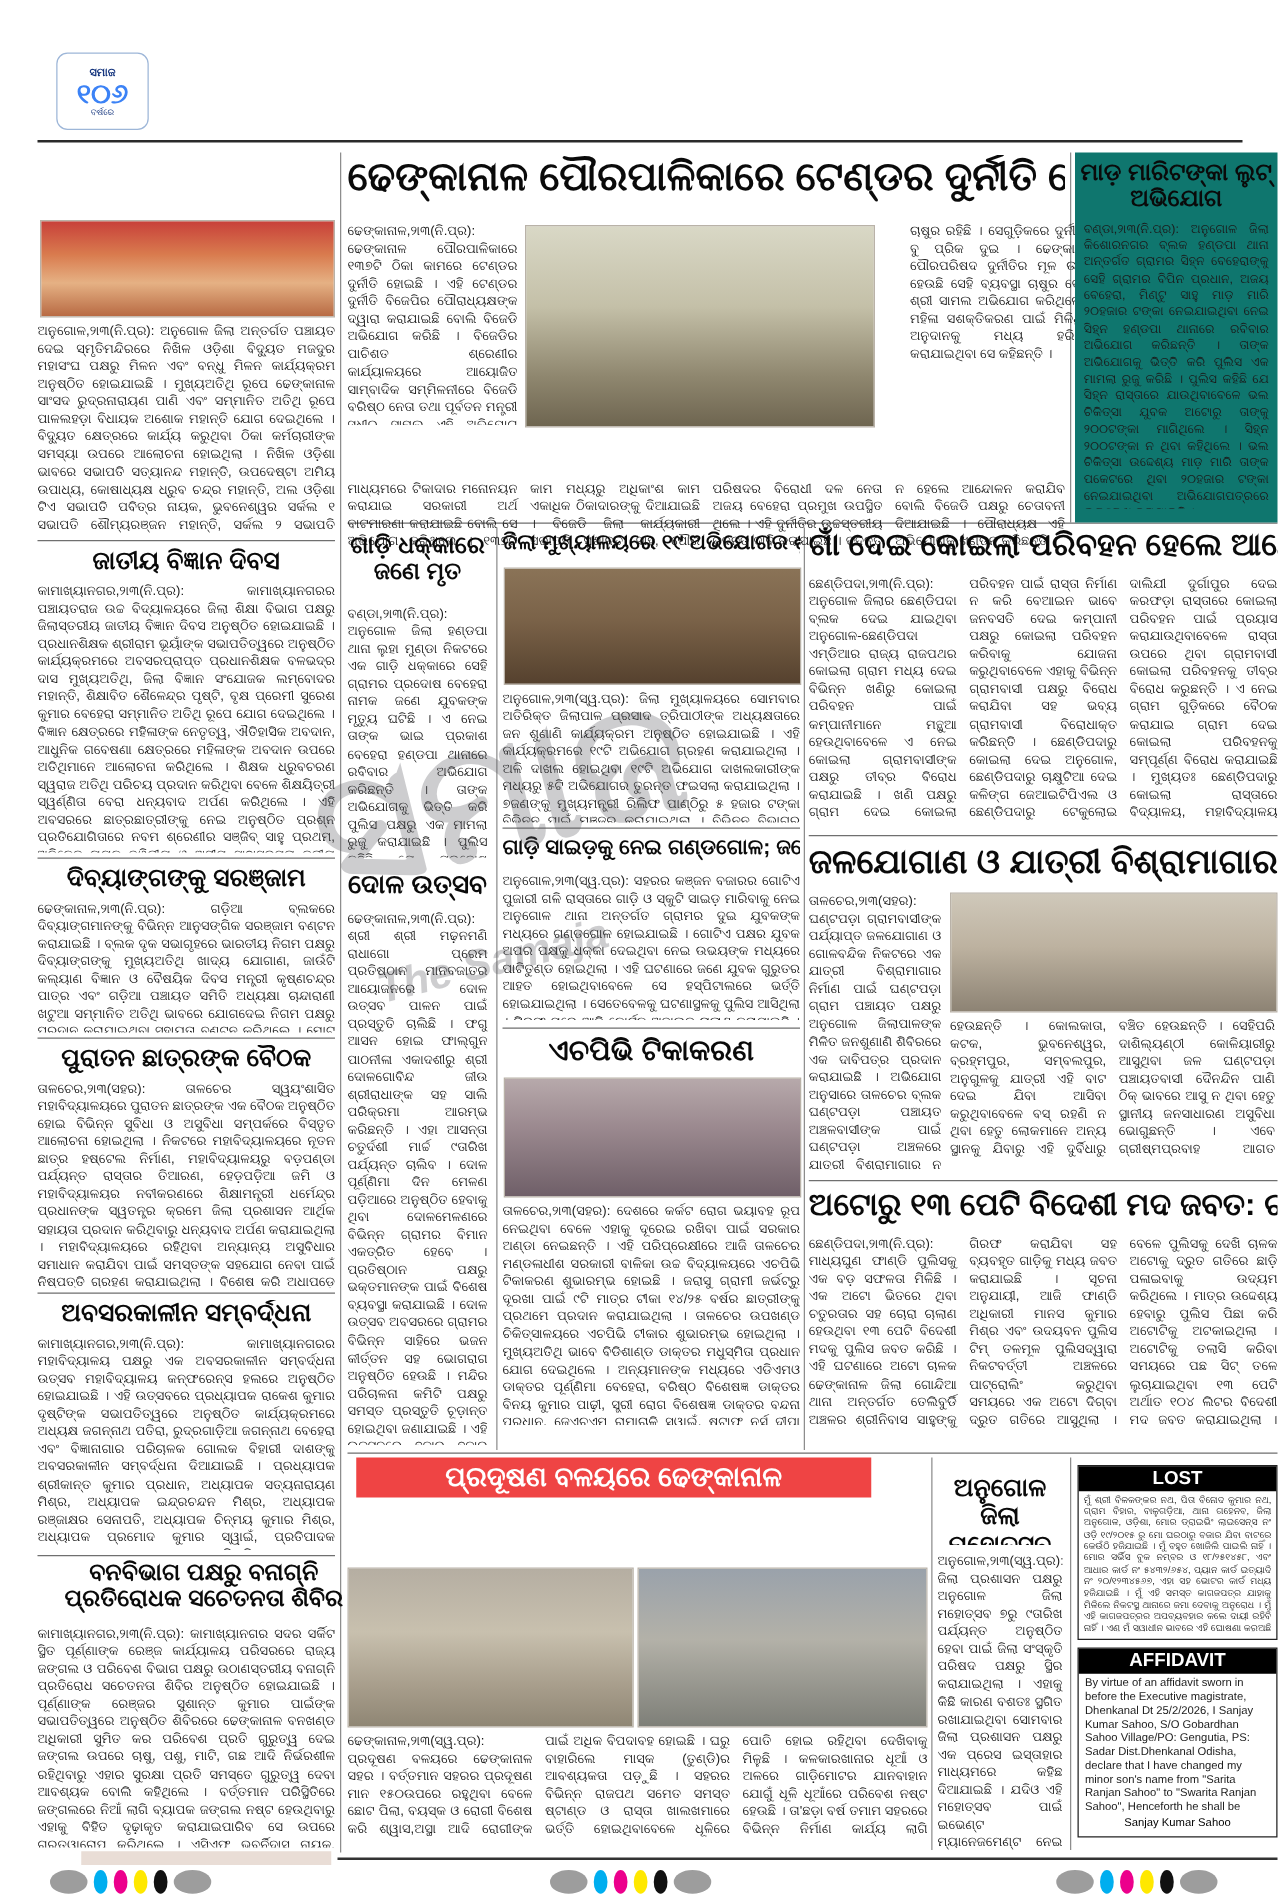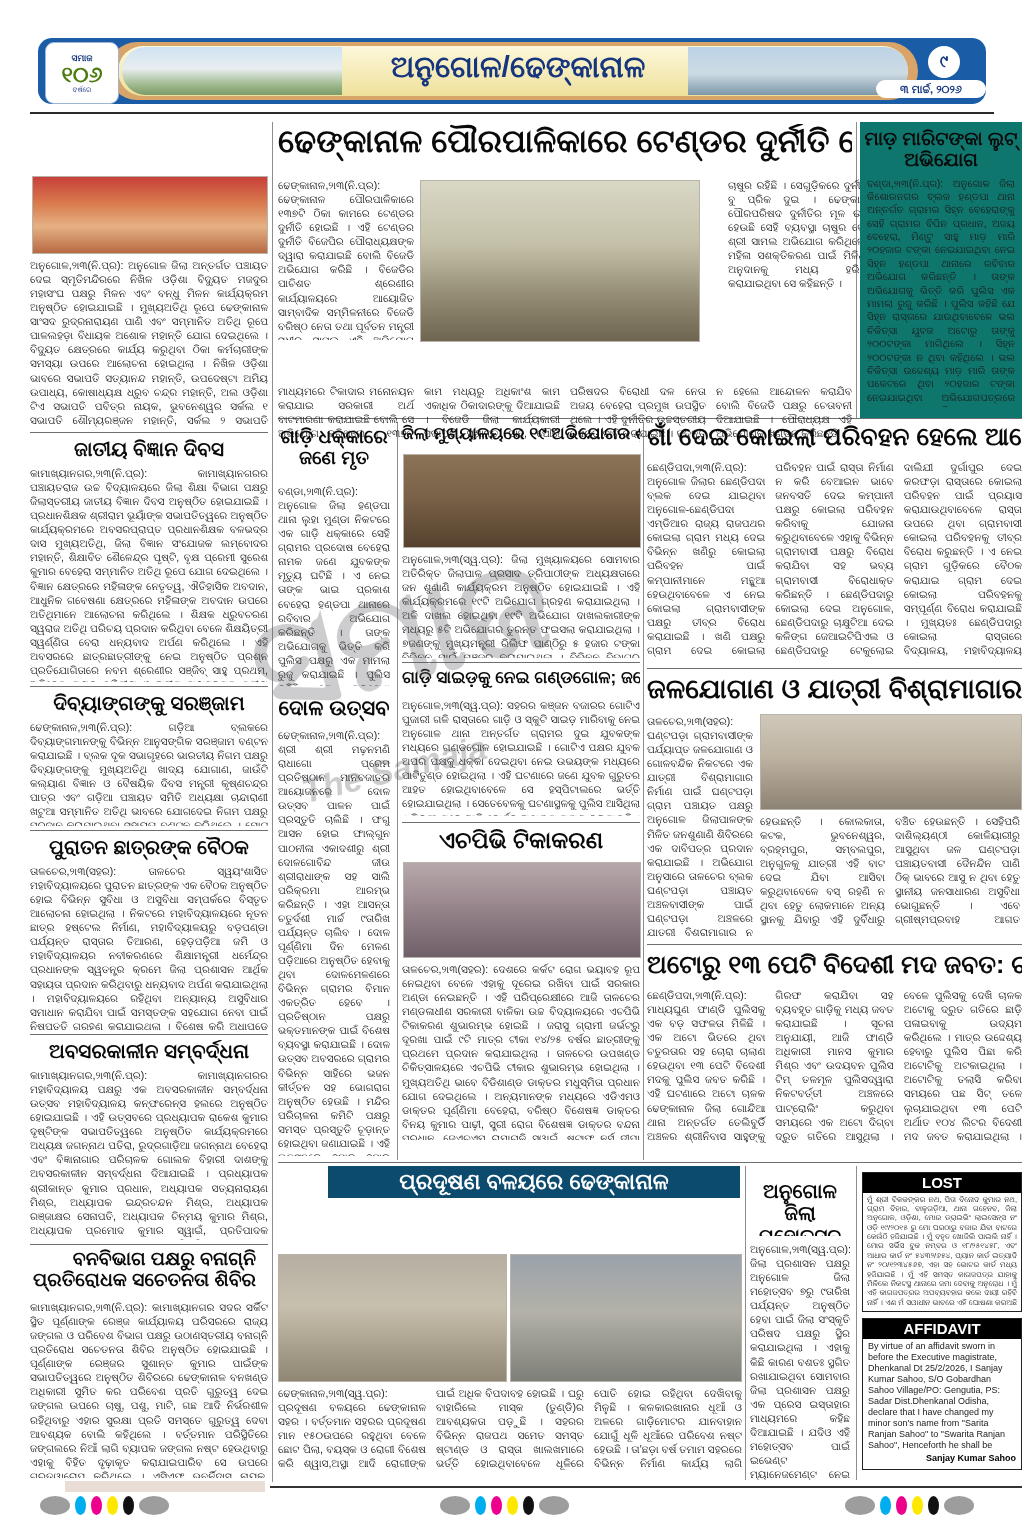--- a/index.html
+++ b/index.html
@@ -17,49 +17,38 @@
   .bandInnerTan{background:#d8a469;border-radius:34px;}
   .bandCream{background:linear-gradient(180deg,#fdf8da 0%,#f3e7ae 70%,#efe099 100%);border-radius:30px;}
   .mastTitle{font-weight:bold;color:#15357e;text-align:center;}
   .pageCircle{background:#ffffff;border-radius:50%;color:#15357e;font-weight:bold;
               display:flex;align-items:center;justify-content:center;}
   .datePill{background:#ffffff;border-radius:9px;color:#15357e;font-weight:bold;
             display:flex;align-items:center;justify-content:center;}
   .logoBox{background:#ffffff;border-radius:9px;border:1px solid #9db6d8;
            display:flex;flex-direction:column;align-items:center;justify-content:center;}
   .pinkBox{background:#0f766e;}
-  .banner{background:#0c4a6e;color:#ffffff;font-weight:bold;display:flex;align-items:center;justify-content:center;margin-left:43px;}
+  .banner{background:#ef4444;color:#ffffff;font-weight:bold;display:flex;align-items:center;justify-content:center;}
   .noticeTitle{background:#000000;color:#ffffff;font-weight:bold;text-align:center;}
   .noticeBox{border:1.5px solid #222;background:#fff;}
   .wm{color:rgba(90,90,95,0.30);font-weight:bold;pointer-events:none;white-space:nowrap;}
   .regGroup{display:flex;align-items:center;gap:5px;}
   .regGray{width:30px;height:19px;border-radius:50%;background:#9d9d9d;}
   .regDot{width:11px;height:19px;border-radius:50%;}
-  .sig{font-weight:bold;text-align:right;}
+  .sig{font-weight:normal;text-align:center;}
 </style>
 </head>
 <body>
 
 <div class="page">
 
-  <div class="abs band" style="left:38px;top:38px;width:948px;height:66px;">
-    <div class="abs bandInnerTan" style="left:70px;top:4px;width:810px;height:58px;"></div>
-    <div class="abs bandCream" style="left:80px;top:8px;width:790px;height:50px;"></div>
-
-    <div class="abs" style="left:84px;top:9px;width:220px;height:48px;border-radius:24px 0 0 24px;background:linear-gradient(180deg,#cfe3f2 0%,#e8eef0 45%,#9db88a 80%,#7c9a6a 100%);"></div>
-
-    <div class="abs" style="left:650px;top:9px;width:220px;height:48px;border-radius:0 24px 24px 0;background:linear-gradient(180deg,#bcd3e6 0%,#cddbe4 55%,#7e97a8 100%);"></div>
-    <div class="abs mastTitle" style="left:280px;top:12px;width:400px;font-size:30px;">ଅନୁଗୋଳ/ଢେଙ୍କାନାଳ</div>
-    <div class="abs pageCircle" style="left:890px;top:8px;width:32px;height:32px;font-size:17px;">୯</div>
-    <div class="abs datePill" style="left:838px;top:42px;width:110px;height:18px;font-size:11px;">୩ ମାର୍ଚ୍ଚ, ୨୦୨୬</div>
-  </div>
 
   <div class="abs logoBox" style="left:45px;top:42px;width:72px;height:60px;z-index:3;">
     <div style="font-size:9px;color:#15357e;font-weight:bold;">ସମାଜ</div>
-    <div style="font-size:22px;color:#4d7c0f;font-weight:bold;line-height:1;">୧୦୬</div>
+    <div style="font-size:22px;color:#3b82f6;font-weight:bold;line-height:1;">୧୦୬</div>
     <div style="font-size:7px;color:#15357e;">ବର୍ଷରେ</div>
   </div>
   <div class="abs" style="left:30px;top:112px;width:964px;border-top:2.5px solid #2a2a2a;"></div>
 
   <div class="abs wm" style="left:250px;top:560px;font-size:130px;transform:rotate(-14deg);z-index:5;">ସମାଜ</div>
   <div class="abs wm" style="left:300px;top:750px;font-size:34px;transform:rotate(-14deg);z-index:5;font-style:italic;">The Samaja</div>
 
   <div class="abs vline" style="left:272px;top:122px;height:1360px;"></div>
   <div class="abs vline" style="left:397px;top:422px;height:738px;"></div>
   <div class="abs vline" style="left:643px;top:422px;height:738px;"></div>
@@ -86,21 +75,21 @@
 
   <div class="abs hl" style="left:30px;top:692px;width:238px;height:24px;font-size:20px;">ଦିବ୍ୟାଙ୍ଗଙ୍କୁ ସରଞ୍ଜାମ ବଣ୍ଟନ</div>
   <div class="abs bt" style="left:30px;top:720px;width:238px;height:106px;">ଢେଙ୍କାନାଳ,୨ା୩(ନି.ପ୍ର): ଗଡ଼ିଆ ବ୍ଲକରେ ଦିବ୍ୟାଙ୍ଗମାନଙ୍କୁ ବିଭିନ୍ନ ଆନୁସଙ୍ଗିକ ସରଞ୍ଜାମ ବଣ୍ଟନ କରାଯାଇଛି । ବ୍ଲକ ଦୃକ ସଭାଗୃହରେ ଭାରତୀୟ ନିଗମ ପକ୍ଷରୁ ଦିବ୍ୟାଙ୍ଗଙ୍କୁ ମୁଖ୍ୟଅତିଥି ଖାଦ୍ୟ ଯୋଗାଣ, ଜାଉଁଟି କଲ୍ୟାଣ ବିଜ୍ଞାନ ଓ ବୈଷୟିକ ଦିବସ ମନ୍ତ୍ରୀ କୃଷ୍ଣଚନ୍ଦ୍ର ପାତ୍ର ଏବଂ ଗଡ଼ିଆ ପଞ୍ଚାୟତ ସମିତି ଅଧ୍ୟକ୍ଷା ଚାନ୍ଦାରାଣୀ ଖଟୁଆ ସମ୍ମାନିତ ଅତିଥି ଭାବରେ ଯୋଗଦେଇ ନିଗମ ପକ୍ଷରୁ ପ୍ରଦାନ କରାଯାଇଥିବା ସହାୟତା ବଣ୍ଟନ କରିଥିଲେ । ମୋଟ ୫୯ ଜଣ ଦିବ୍ୟାଙ୍ଗଙ୍କ ମଧ୍ୟରୁ ୨୪ଜଣଙ୍କୁ ବ୍ୟାଟେରୀ ଚାଳିତ ଓ ହାତ ଚାଳିତ ଟ୍ରାଇ ସାଇକେଲ ଓ ଅନ୍ୟମାନଙ୍କୁ ଶ୍ରବଣ ଯନ୍ତ୍ର, ଆଖା ବାଡ଼ି ପ୍ରଦାନ କରିଥିଲେ । ଚିହ୍ନଟ ହୋଇଥିବା ଯୋଗ୍ୟ ହିତାଧିକାରୀଙ୍କୁ ଆଗାମୀ ଦିନରେ ସହାୟତା ପ୍ରଦାନ କରାଯିବ ବୋଲି ସୂଚନା ଦିଆଯାଇଥିଲା ।</div>
 
   <div class="abs hl" style="left:30px;top:836px;width:238px;height:24px;font-size:20px;">ପୁରାତନ ଛାତ୍ରଙ୍କ ବୈଠକ</div>
   <div class="abs bt" style="left:30px;top:864px;width:238px;height:166px;">ତାଳଚେର,୨ା୩(ସହର): ତାଳଚେର ସ୍ୱୟଂଶାସିତ ମହାବିଦ୍ୟାଳୟରେ ପୁରାତନ ଛାତ୍ରଙ୍କ ଏକ ବୈଠକ ଅନୁଷ୍ଠିତ ହୋଇ ବିଭିନ୍ନ ସୁବିଧା ଓ ଅସୁବିଧା ସମ୍ପର୍କରେ ବିସ୍ତୃତ ଆଲୋଚନା ହୋଇଥିଲା । ନିକଟରେ ମହାବିଦ୍ୟାଳୟରେ ନୂତନ ଛାତ୍ର ହଷ୍ଟେଲ ନିର୍ମାଣ, ମହାବିଦ୍ୟାଳୟରୁ ବଡ଼ପଣ୍ଡା ପର୍ଯ୍ୟନ୍ତ ରାସ୍ତାର ତିଆରଣ, ହେଡ଼ପଡ଼ିଆ ଜମି ଓ ମହାବିଦ୍ୟାଳୟର ନବୀକରଣରେ ଶିକ୍ଷାମନ୍ତ୍ରୀ ଧର୍ମେନ୍ଦ୍ର ପ୍ରଧାନଙ୍କ ସ୍ୱତନ୍ତ୍ର କ୍ରମେ ଜିଲା ପ୍ରଶାସନ ଆର୍ଥିକ ସହାୟତା ପ୍ରଦାନ କରିଥିବାରୁ ଧନ୍ୟବାଦ ଅର୍ପଣ କରାଯାଇଥିଲା । ମହାବିଦ୍ୟାଳୟରେ ରହିଥିବା ଅନ୍ୟାନ୍ୟ ଅସୁବିଧାର ସମାଧାନ କରାଯିବା ପାଇଁ ସମସ୍ତଙ୍କ ସହଯୋଗ ନେବା ପାଇଁ ନିଷ୍ପତ୍ତି ଗ୍ରହଣ କରାଯାଇଥିଲା । ବିଶେଷ କରି ଅଧାପଡ଼େ ଯୋଗ ଅଭାବ ରହିଥିବାରୁ ରାଜ୍ୟ ଉଚ୍ଚ ଶିକ୍ଷା ମନ୍ତ୍ରୀଙ୍କୁ ଭେଟି ଖୁବ୍‌ଶୀଘ୍ର ବିହିତ ପଦକ୍ଷେପ ନେବା ପାଇଁ ପୂର୍ବତନ ଛାତ୍ର ସଂସଦ ସଭାପତି ଯୟାତି ପଟ୍ଟନାୟକଙ୍କୁ ଅନୁରୋଧ କରାଯାଇଥିଲା । ମହାବିଦ୍ୟାଳୟର ଅଧ୍ୟକ୍ଷ ମୋହନ ସୁବ୍ରତ ଦାସଙ୍କ ଅଧ୍ୟକ୍ଷତାରେ ଅନୁଷ୍ଠିତ ବୈଠକରେ ଛାତ୍ର ସଂସଦର ପୂର୍ବତନ ସଭାପତି, ସାଧାରଣ ସମ୍ପାଦକ, ଅନ୍ୟାନ୍ୟ କର୍ମକର୍ତ୍ତା, ପୂର୍ବତନ ଛାତ୍ର ନେତା, ଅଧ୍ୟାପକ ଓ କର୍ମଚାରୀ ଉପସ୍ଥିତ ଥିଲେ ।</div>
 
   <div class="abs hl" style="left:30px;top:1040px;width:238px;height:24px;font-size:20px;">ଅବସରକାଳୀନ ସମ୍ବର୍ଦ୍ଧନା</div>
   <div class="abs bt" style="left:30px;top:1068px;width:238px;height:172px;">କାମାଖ୍ୟାନଗର,୨ା୩(ନି.ପ୍ର): କାମାଖ୍ୟାନଗରର ମହାବିଦ୍ୟାଳୟ ପକ୍ଷରୁ ଏକ ଅବସରକାଳୀନ ସମ୍ବର୍ଦ୍ଧନା ଉତ୍ସବ ମହାବିଦ୍ୟାଳୟ କନ୍ଫରେନ୍ସ ହଲରେ ଅନୁଷ୍ଠିତ ହୋଇଯାଇଛି । ଏହି ଉତ୍ସବରେ ପ୍ରଧ୍ୟାପକ ରାକେଶ କୁମାର ଦୃଷ୍ଟିଙ୍କ ସଭାପତିତ୍ୱରେ ଅନୁଷ୍ଠିତ କାର୍ଯ୍ୟକ୍ରମରେ ଅଧ୍ୟକ୍ଷ ଜଗନ୍ନାଥ ପତିରା, ରୁଦ୍ରଗାଡ଼ିଆ ଜଗନ୍ନାଥ ବେହେରା ଏବଂ ବିଜ୍ଞାନାଗାର ପରିଚାଳକ ଗୋଲକ ବିହାରୀ ଦାଶଙ୍କୁ ଅବସରକାଳୀନ ସମ୍ବର୍ଦ୍ଧନା ଦିଆଯାଇଛି । ପ୍ରଧ୍ୟାପକ ଶ୍ରୀକାନ୍ତ କୁମାର ପ୍ରଧାନ, ଅଧ୍ୟାପକ ସତ୍ୟନାରାୟଣ ମିଶ୍ର, ଅଧ୍ୟାପକ ଇନ୍ଦ୍ରଚନ୍ଦନ ମିଶ୍ର, ଅଧ୍ୟାପକ ରଞ୍ଜାକ୍ଷର ସେନାପତି, ଅଧ୍ୟାପକ ଚିନ୍ମୟ କୁମାର ମିଶ୍ର, ଅଧ୍ୟାପକ ପ୍ରମୋଦ କୁମାର ସ୍ୱାଇଁ, ପ୍ରତିପାଦକ ପ୍ରଶାନ୍ତ କୁମାର ପଣ୍ଡା, ମୁଖ୍ୟ କିରାଣି ପଞ୍ଚାନନ ଜେନା ପ୍ରମୁଖ ଅଧ୍ୟକ୍ଷ ଶ୍ରୀ ପତିରାଙ୍କ କର୍ମମୟ ଜୀବନର ପ୍ରଶଂସା କରିଥିଲେ । ବିଦାୟୀ ଅଧ୍ୟକ୍ଷ ଏବଂ କର୍ମଚାରୀଙ୍କୁ ମହାବିଦ୍ୟାଳୟ ପକ୍ଷରୁ ମାନପତ୍ର, ଉପହାର ଏବଂ ଉତ୍ତରୀୟ ପ୍ରଦାନ କରି ସମ୍ବର୍ଦ୍ଧିତ କରାଯାଇଥିଲା । ଅଧ୍ୟାପିକା ସବିତା ଦାସ, ଅଧ୍ୟାପିକା ଜ୍ୟୋତ୍ସ୍ନା ସାହୁ, ଅଧ୍ୟାପିକା ଲିସା ପ୍ରଧାନ ମାନପତ୍ର ପାଠ କରିଥିବାବେଳେ ଅଧ୍ୟାପକ ଶ୍ରୀକାନ୍ତ କୁମାର ସାହୁ ଧନ୍ୟବାଦ ଅର୍ପଣ କରିଥିଲେ । ମହାବିଦ୍ୟାଳୟର ସମସ୍ତ ଅଧ୍ୟାପକ, ଅଧ୍ୟାପିକା ଏବଂ କର୍ମଚାରୀ ଉପସ୍ଥିତ ଥିଲେ ।</div>
 
-  <div class="abs hl" style="left:18px;top:1248px;width:238px;height:48px;font-size:19px;text-align:right;">ବନବିଭାଗ ପକ୍ଷରୁ ବନାଗ୍ନି ପ୍ରତିରୋଧକ ସଚେତନତା ଶିବିର</div>
+  <div class="abs hl" style="left:44px;top:1248px;width:238px;height:48px;font-size:19px;">ବନବିଭାଗ ପକ୍ଷରୁ ବନାଗ୍ନି ପ୍ରତିରୋଧକ ସଚେତନତା ଶିବିର</div>
   <div class="abs bt" style="left:30px;top:1300px;width:238px;height:178px;">କାମାଖ୍ୟାନଗର,୨ା୩(ନି.ପ୍ର): କାମାଖ୍ୟାନଗର ସଦର ସର୍କିଟ ସ୍ଥିତ ପୂର୍ଣ୍ଣାଙ୍କ ରେଞ୍ଜ କାର୍ଯ୍ୟାଳୟ ପରିସରରେ ରାଜ୍ୟ ଜଙ୍ଗଲ ଓ ପରିବେଶ ବିଭାଗ ପକ୍ଷରୁ ଉଠାଣସ୍ତରୀୟ ବନାଗ୍ନି ପ୍ରତିରୋଧ ସଚେତନତା ଶିବିର ଅନୁଷ୍ଠିତ ହୋଇଯାଇଛି । ପୂର୍ଣ୍ଣାଙ୍କ ରେଞ୍ଜର ସୁଶାନ୍ତ କୁମାର ପାଇଁଙ୍କ ସଭାପତିତ୍ୱରେ ଅନୁଷ୍ଠିତ ଶିବିରରେ ଢେଙ୍କାନାଳ ବନଖଣ୍ଡ ଅଧିକାରୀ ସୁମିତ କର ପରିବେଶ ପ୍ରତି ଗୁରୁତ୍ୱ ଦେଇ ଜଙ୍ଗଲ ଉପରେ ଚାଷୁ, ପଶୁ, ମାଟି, ଗଛ ଆଦି ନିର୍ଭରଶୀଳ ରହିଥିବାରୁ ଏହାର ସୁରକ୍ଷା ପ୍ରତି ସମସ୍ତେ ଗୁରୁତ୍ୱ ଦେବା ଆବଶ୍ୟକ ବୋଲି କହିଥିଲେ । ବର୍ତ୍ତମାନ ପରିସ୍ଥିତିରେ ଜଙ୍ଗଲରେ ନିଆଁ ଲାଗି ବ୍ୟାପକ ଜଙ୍ଗଲ ନଷ୍ଟ ହେଉଥିବାରୁ ଏହାକୁ ବିହିତ ଦୃଢ଼ାକୃତ କରାଯାଇପାରିବ ସେ ଉପରେ ଗୁରୁତ୍ୱାରୋପ କରିଥିଲେ । ଏସିଏଫ ଭୁବର୍ନିଦାସ ନାୟକ, ପଞ୍ଚମାଙ୍କ ରେଞ୍ଜର ଜୈନେନ୍ଦ୍ର ଚନ୍ଦ୍ର ସାହୁ, ଭାରପ୍ରାପ୍ତ ଅଗ୍ନିଶମ ଅଧିକାରୀ ଶ୍ରୀକାନ୍ତ ବଳବନ୍ତରାୟ ପ୍ରମୁଖ ଜଙ୍ଗଲରେ ନିଆଁ ଲାଗିଥିବା ସମୟରେ କିପରି ପଦକ୍ଷେପ ନିଆଯିବ ସେ ଉପରେ ଆଲୋକପାତ କରିଥିଲେ । ବିଭିନ୍ନ ରେଞ୍ଜର ବନ କର୍ମଚାରୀ, ବନ ସୁରକ୍ଷା କର୍ମଚାରୀ ପ୍ରମୁଖ ଉପସ୍ଥିତ ଥିଲେ ।</div>
 
   <div class="abs hl" style="left:278px;top:124px;width:574px;height:46px;font-size:32px;white-space:nowrap;">
     <span>ଢେଙ୍କାନାଳ ପୌରପାଳିକାରେ ଟେଣ୍ଡର ଦୁର୍ନୀତି ହୋଇଛି:</span>
   </div>
   <div class="abs bt" style="left:278px;top:178px;width:136px;height:162px;">ଢେଙ୍କାନାଳ,୨ା୩(ନି.ପ୍ର): ଢେଙ୍କାନାଳ ପୌରପାଳିକାରେ ୧୩୭ଟି ଠିକା କାମରେ ଟେଣ୍ଡର ଦୁର୍ନୀତି ହୋଇଛି । ଏହି ଟେଣ୍ଡର ଦୁର୍ନୀତି ବିଜେପିର ପୌରାଧ୍ୟକ୍ଷଙ୍କ ଦ୍ୱାରା କରାଯାଇଛି ବୋଲି ବିଜେଡି ଅଭିଯୋଗ କରିଛି । ବିଜେଡିର ପାଚିଶତ ଶ୍ରେଣୀର କାର୍ଯ୍ୟାଳୟରେ ଆୟୋଜିତ ସାମ୍ବାଦିକ ସମ୍ମିଳନୀରେ ବିଜେଡି ବରିଷ୍ଠ ନେତା ତଥା ପୂର୍ବତନ ମନ୍ତ୍ରୀ ସୁଧୀର ସାମଲ ଏହି ଅଭିଯୋଗ କରିଛନ୍ତି ।</div>
   <div class="abs photo" style="left:420px;top:180px;width:278px;height:160px;background:linear-gradient(180deg,#d9d8c6 0%,#c4c0a8 40%,#8f876f 75%,#6e6550 100%);"></div>
   <div class="abs bt" style="left:728px;top:178px;width:148px;height:162px;">ଚାଷୁର ରହିଛି । ସେଗୁଡ଼ିକରେ ଦୁର୍ନୀତିର ବୁ ପ୍ରିକ ଦୁଇ । ଢେଙ୍କାନାଳ ପୌରପରିଷଦ ଦୁର୍ନୀତିର ମୂଳ ଉତ୍ସ ହେଉଛି ସେହି ବ୍ୟବସ୍ଥା ଚାଷୁର ବୋଲି ଶ୍ରୀ ସାମଲ ଅଭିଯୋଗ କରିଥିଲେ । ମହିଳା ସଶକ୍ତିକରଣ ପାଇଁ ମିଳିଥିବା ଅନୁଦାନକୁ ମଧ୍ୟ ହରିଲୁଟ କରାଯାଇଥିବା ସେ କହିଛନ୍ତି ।</div>
   <div class="abs bt c4" style="left:278px;top:344px;width:574px;height:72px;">ମାଧ୍ୟମରେ ଟିକାଦାର ମନୋନୟନ କରାଯାଇ ସରକାରୀ ଅର୍ଥ ବାଟମାରଣା କରାଯାଇଛି ବୋଲି ସେ ଅଭିଯୋଗ କରିଥିଲେ । ୧୩୭ଟି କାମ ମଧ୍ୟରୁ ଅଧିକାଂଶ କାମ ଏକାଧିକ ଠିକାଦାରଙ୍କୁ ଦିଆଯାଇଛି । ବିଜେଡି ଜିଲା କାର୍ଯ୍ୟକାରୀ ସଭାପତି ସୁଶାନ୍ତ ସାହୁ, ପୌର ପରିଷଦର ବିରୋଧୀ ଦଳ ନେତା ଅଜୟ ବେହେରା ପ୍ରମୁଖ ଉପସ୍ଥିତ ଥିଲେ । ଏହି ଦୁର୍ନୀତିର ଉଚ୍ଚସ୍ତରୀୟ ତଦନ୍ତ ଦାବି କରାଯାଇଛି । ତଦନ୍ତ ନ ହେଲେ ଆନ୍ଦୋଳନ କରାଯିବ ବୋଲି ବିଜେଡି ପକ୍ଷରୁ ଚେତାବନୀ ଦିଆଯାଇଛି । ପୌରାଧ୍ୟକ୍ଷ ଏହି ଅଭିଯୋଗକୁ ଖଣ୍ଡନ କରିଛନ୍ତି ।</div>
 

